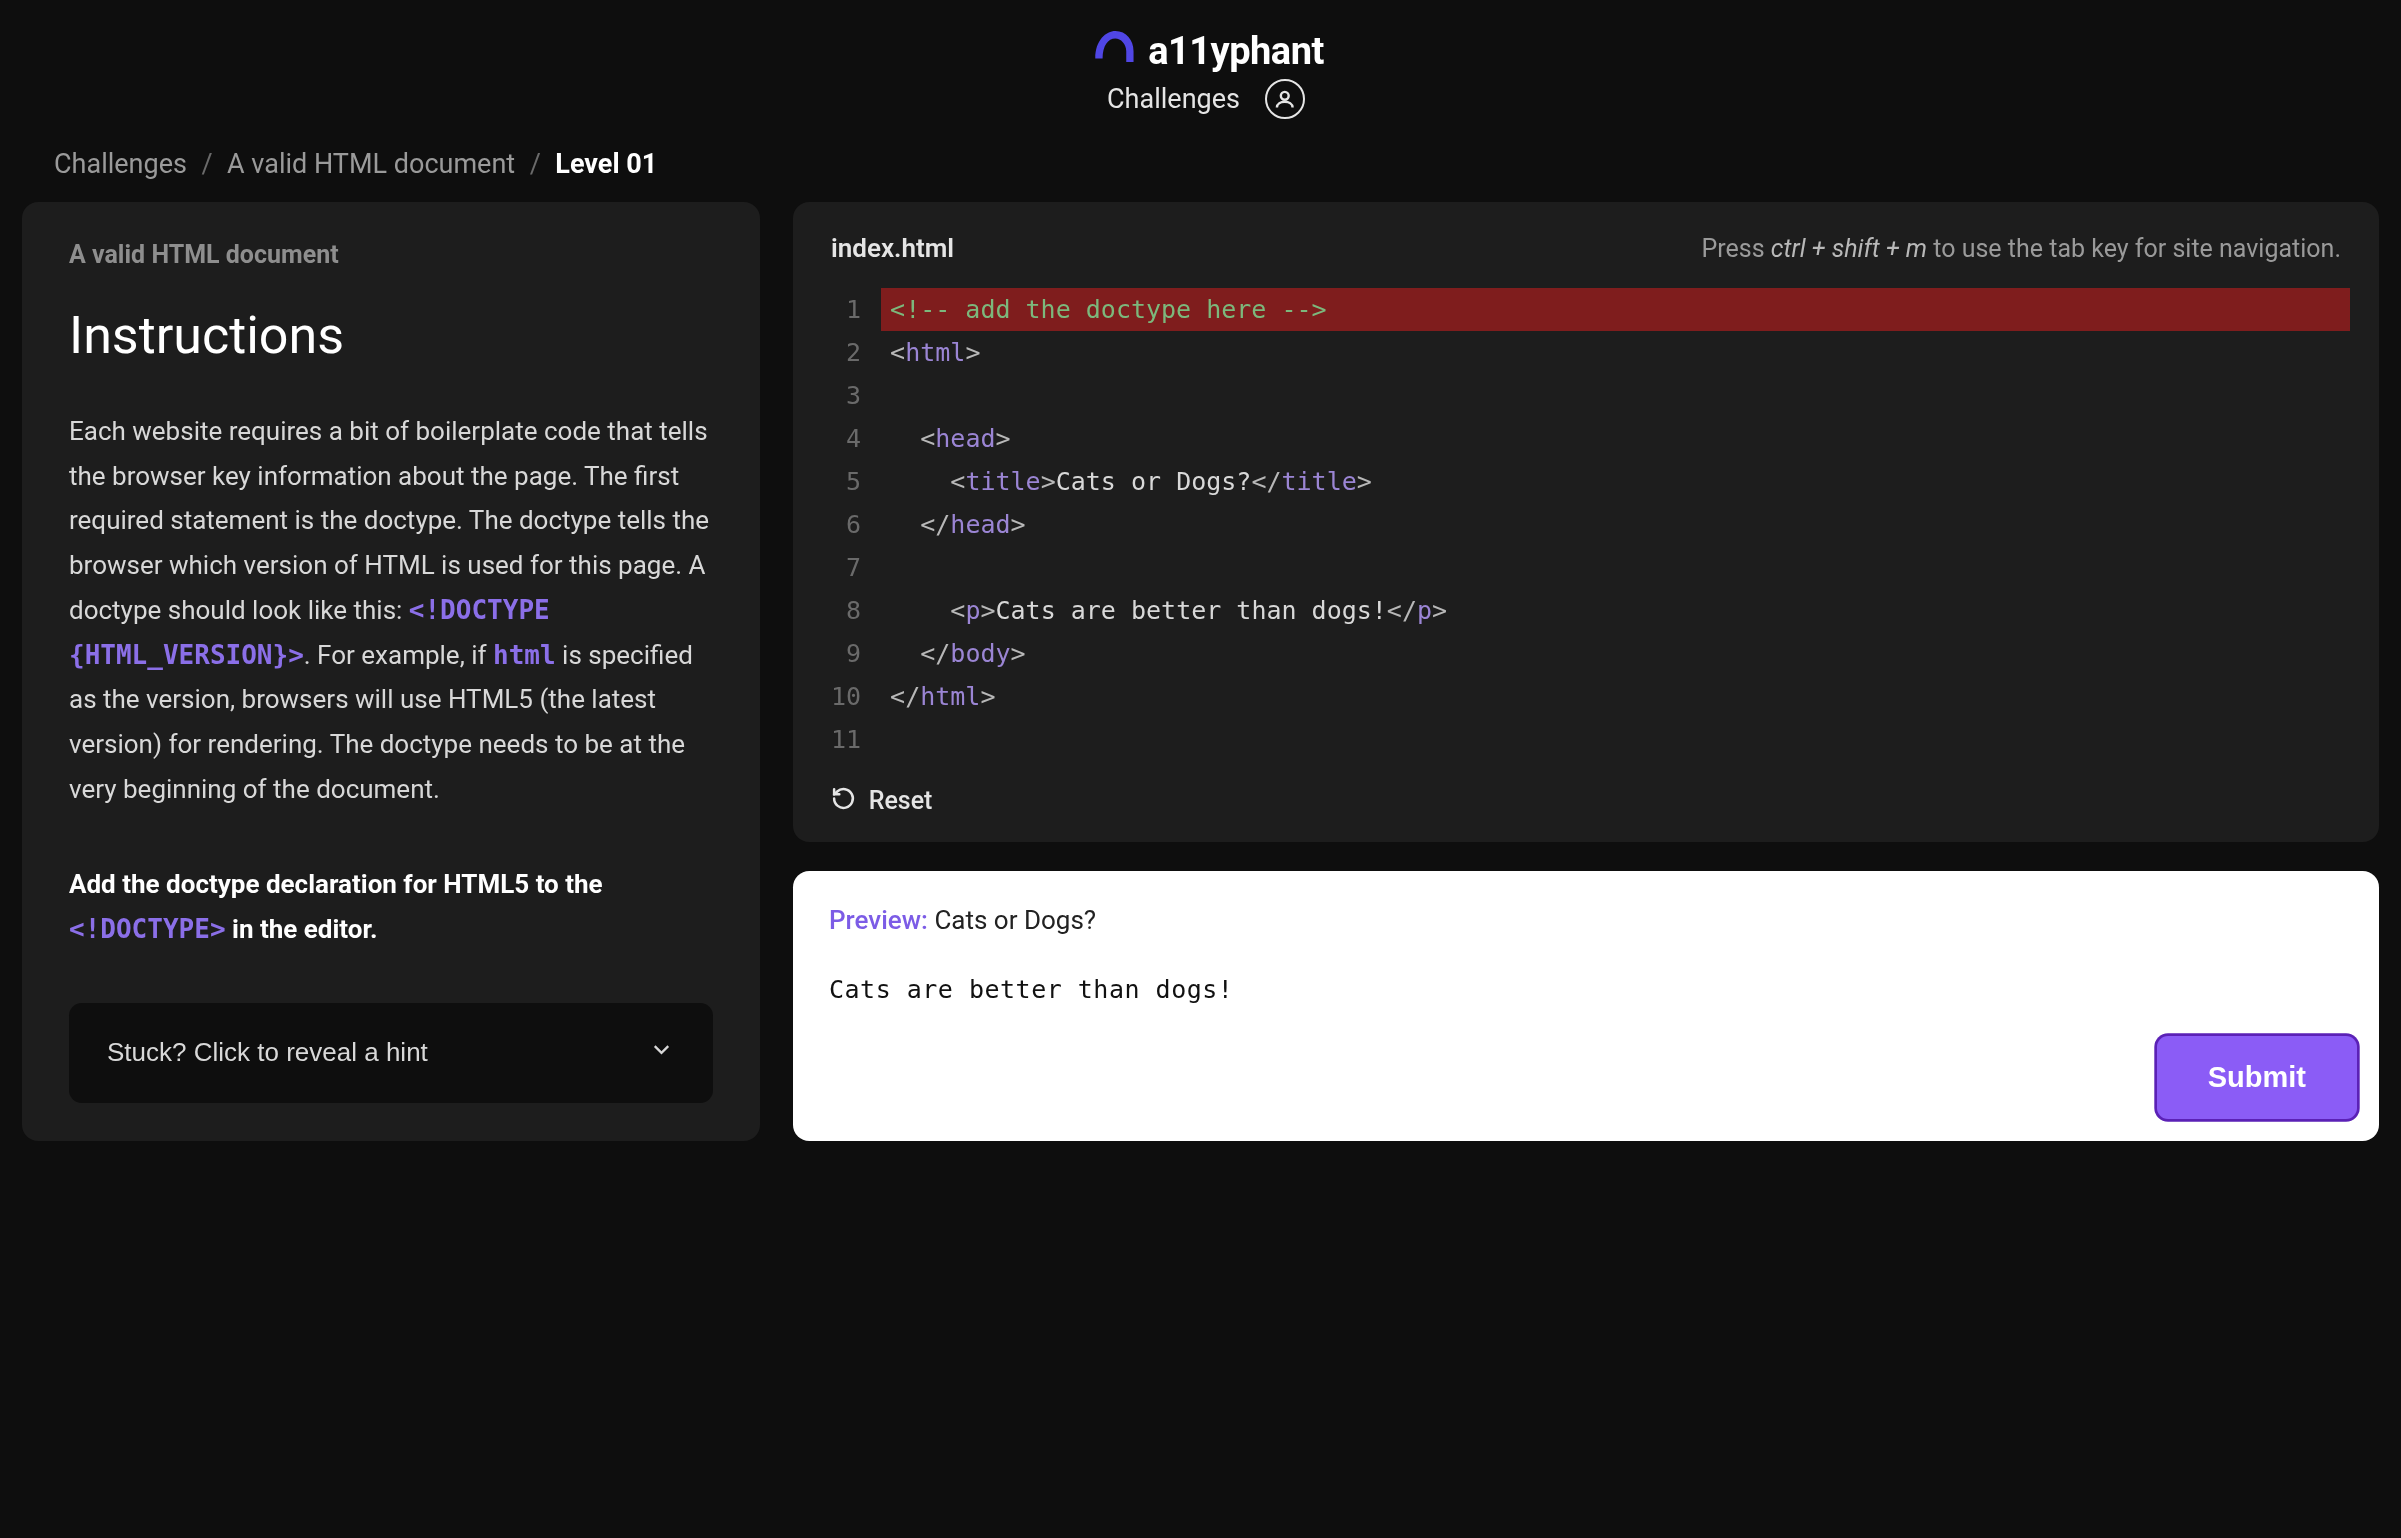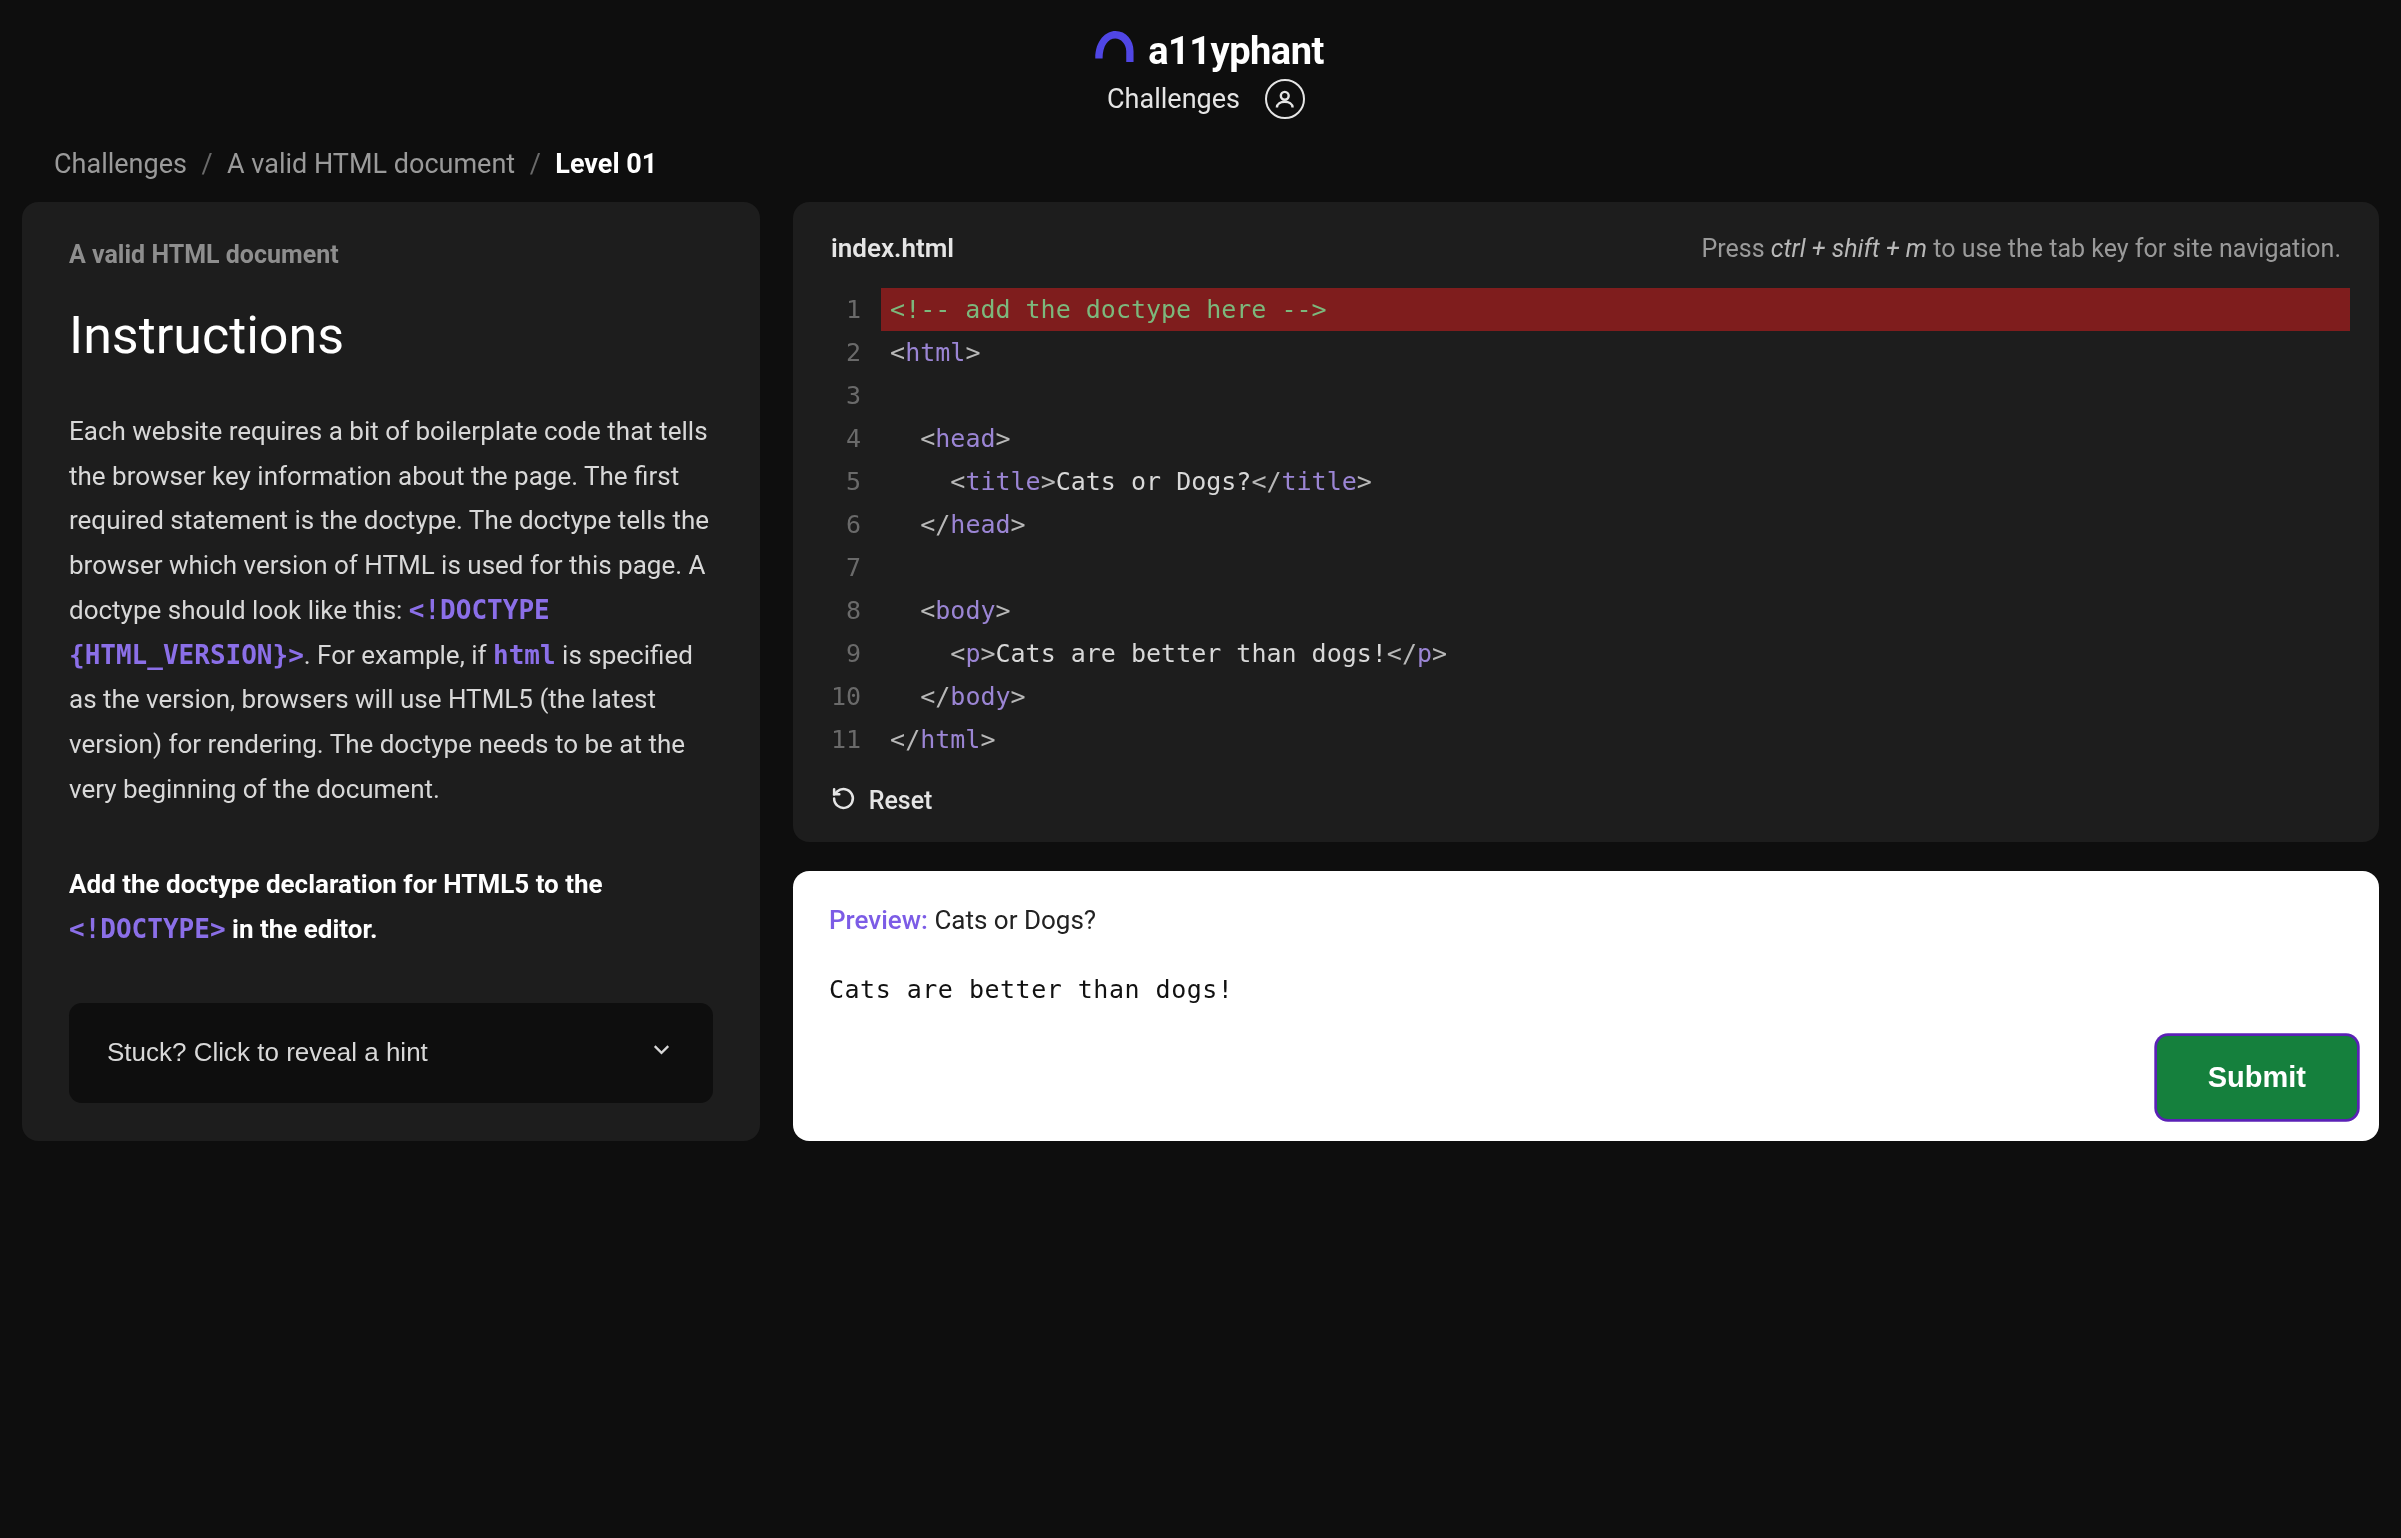--- a/index.html
+++ b/index.html
@@ -68,21 +68,21 @@
 .tok-bracket { color: #b8b8b8; }
 .tok-tag { color: #9b85d4; }
 .tok-text { color: #d8d8d8; }
 .reset-row { display: flex; align-items: flex-start; gap: 12.7px; padding-top: 25px; color: #e5e5e5; font-size: 25px; font-weight: 500; cursor: pointer; }
 .preview-panel { background: #fff; border-radius: 16.3px; padding: 34px 36px; flex: 1; position: relative; }
 .preview-header { font-size: 26px; margin-bottom: 40px; }
 .preview-label { color: #7c5ce6; font-weight: 500; }
 .preview-title { color: #222; }
 .preview-body { font-family: "SF Mono", Menlo, Consolas, monospace; font-size: 25px; color: #111; letter-spacing: 0.5px; }
 .submit-button {
-  position: absolute; right: 22px; bottom: 22px; background: #15803d; color: #fff;
+  position: absolute; right: 22px; bottom: 22px; background: #8b5cf6; color: #fff;
   font-size: 29px; font-weight: 600; border: none; border-radius: 11px;
   padding: 25px 51px; cursor: pointer; box-shadow: 0 0 0 2.7px #5b21b6;
 }
 .logo-icon svg { width: 51px; height: 51px; }
 </style>
 </head>
 <body>
 
 <div class="header">
   <div class="logo">
@@ -164,21 +164,20 @@
           <span>11</span>
         </div>
         <div class="code-lines">
           <div class="code-line line-highlight"><span class="tok-comment">&lt;!-- add the doctype here --&gt;</span></div>
           <div class="code-line"><span class="tok-bracket">&lt;</span><span class="tok-tag">html</span><span class="tok-bracket">&gt;</span></div>
           <div class="code-line"> </div>
           <div class="code-line">  <span class="tok-bracket">&lt;</span><span class="tok-tag">head</span><span class="tok-bracket">&gt;</span></div>
           <div class="code-line">    <span class="tok-bracket">&lt;</span><span class="tok-tag">title</span><span class="tok-bracket">&gt;</span><span class="tok-text">Cats or Dogs?</span><span class="tok-bracket">&lt;/</span><span class="tok-tag">title</span><span class="tok-bracket">&gt;</span></div>
           <div class="code-line">  <span class="tok-bracket">&lt;/</span><span class="tok-tag">head</span><span class="tok-bracket">&gt;</span></div>
           <div class="code-line"> </div>
-          <div class="code-line">  <span class="tok-bracket">&lt;</span><span class="tok-tag">body</span><span class="tok-bracket">&gt;</span></div>
           <div class="code-line">    <span class="tok-bracket">&lt;</span><span class="tok-tag">p</span><span class="tok-bracket">&gt;</span><span class="tok-text">Cats are better than dogs!</span><span class="tok-bracket">&lt;/</span><span class="tok-tag">p</span><span class="tok-bracket">&gt;</span></div>
           <div class="code-line">  <span class="tok-bracket">&lt;/</span><span class="tok-tag">body</span><span class="tok-bracket">&gt;</span></div>
           <div class="code-line"><span class="tok-bracket">&lt;/</span><span class="tok-tag">html</span><span class="tok-bracket">&gt;</span></div>
         </div>
       </div>
 
       <div class="reset-row">
         <span>
           <svg width="25" height="25" viewBox="0 0 24 24" fill="none" stroke="#e5e5e5" stroke-width="2.4" stroke-linecap="round">
               <path d="M3 12a9 9 0 1 0 3-6.7L3 8"></path>

